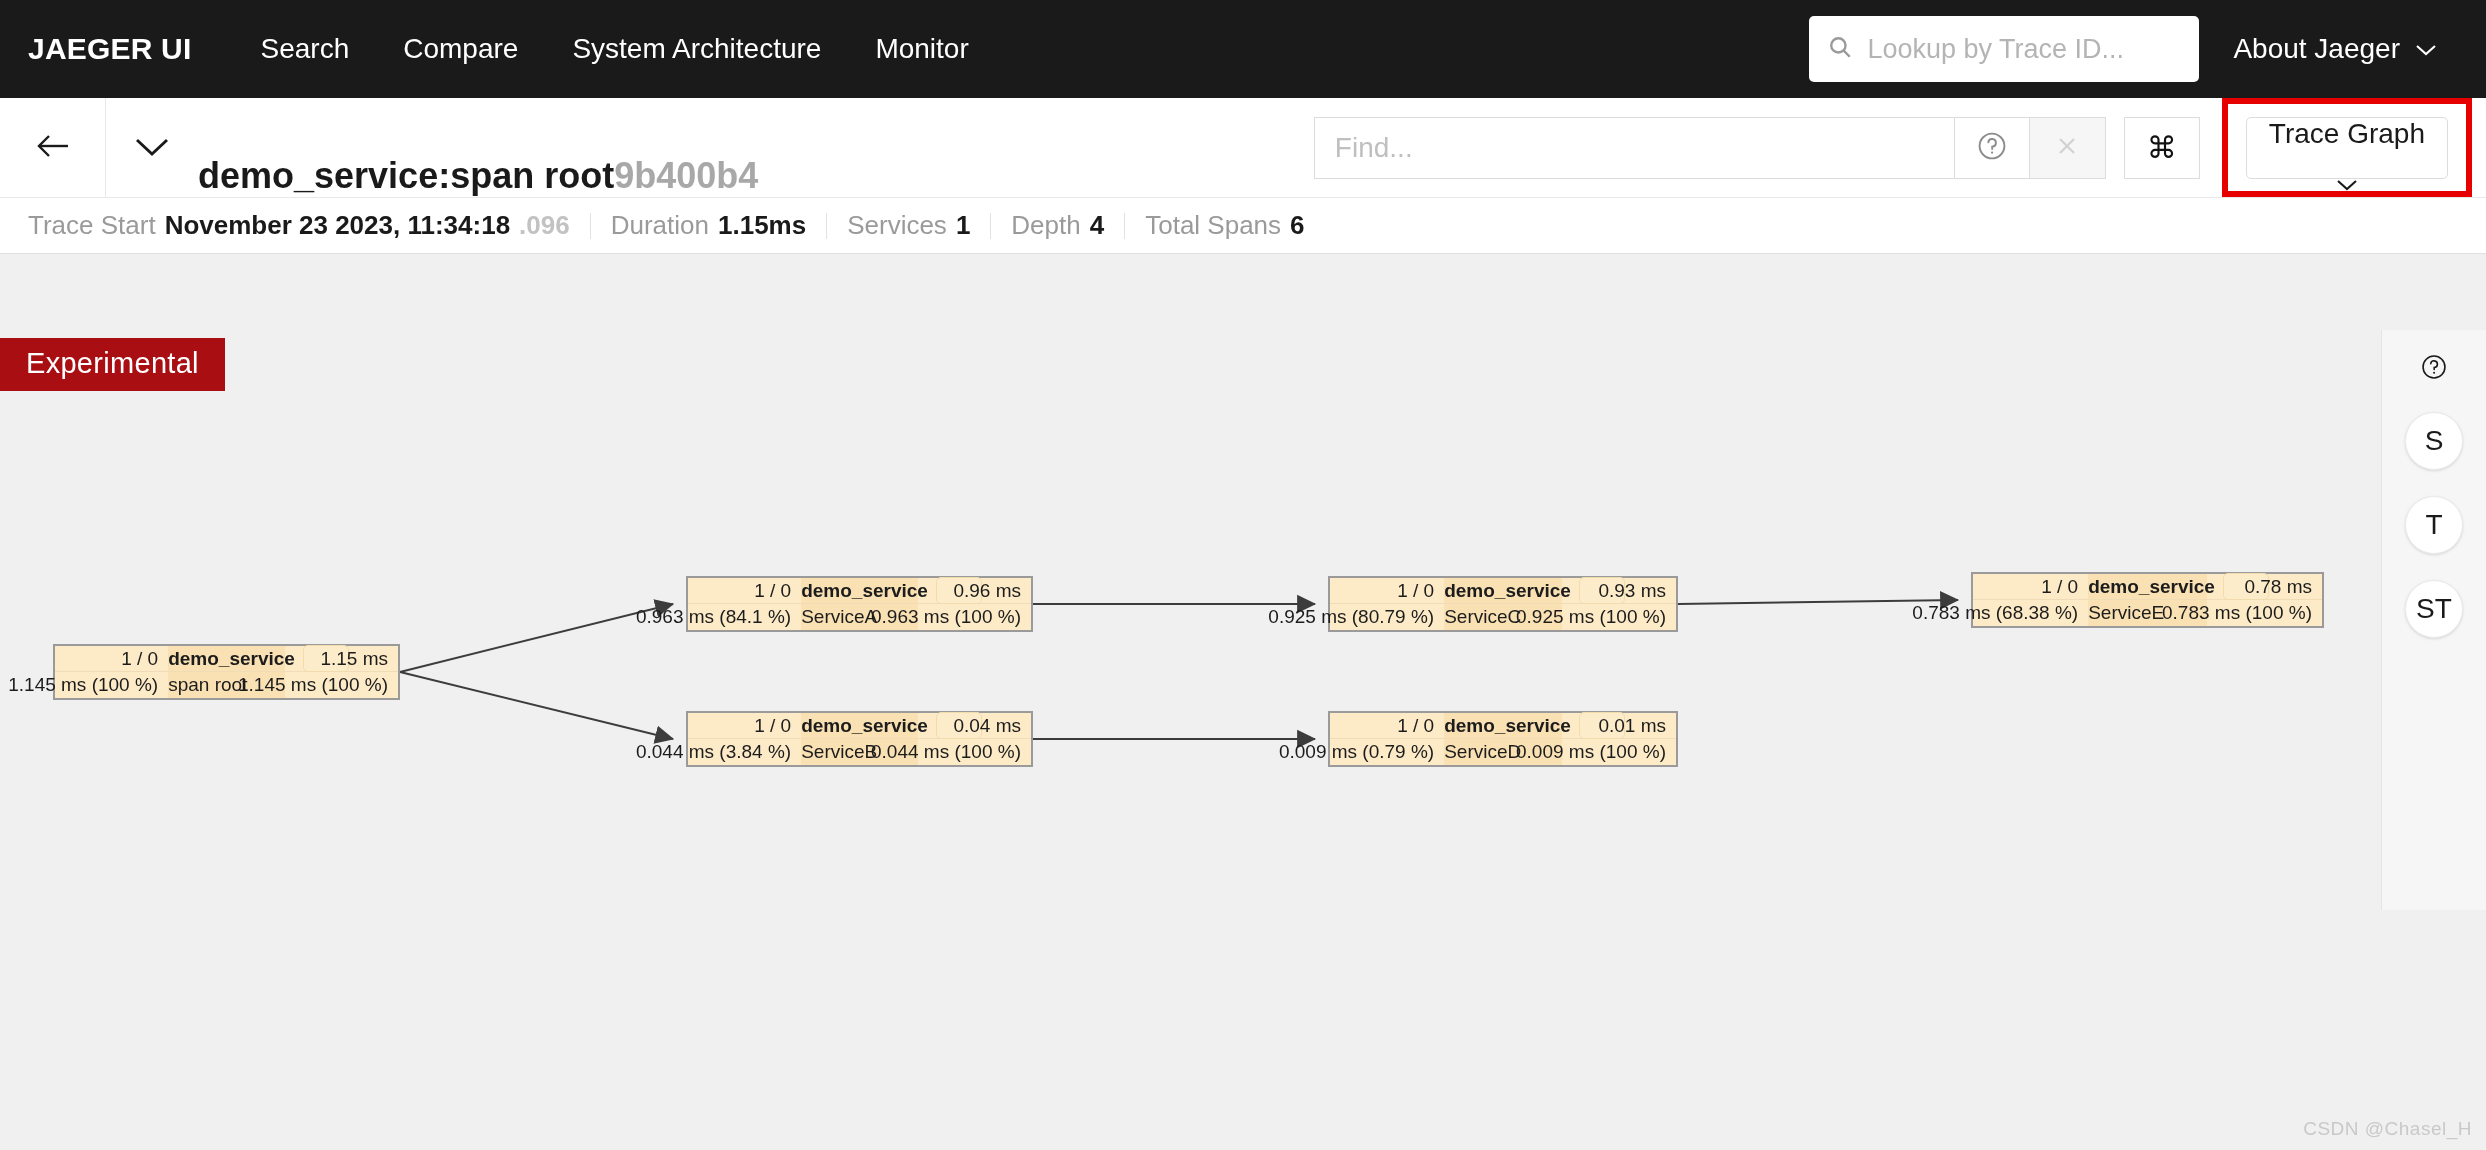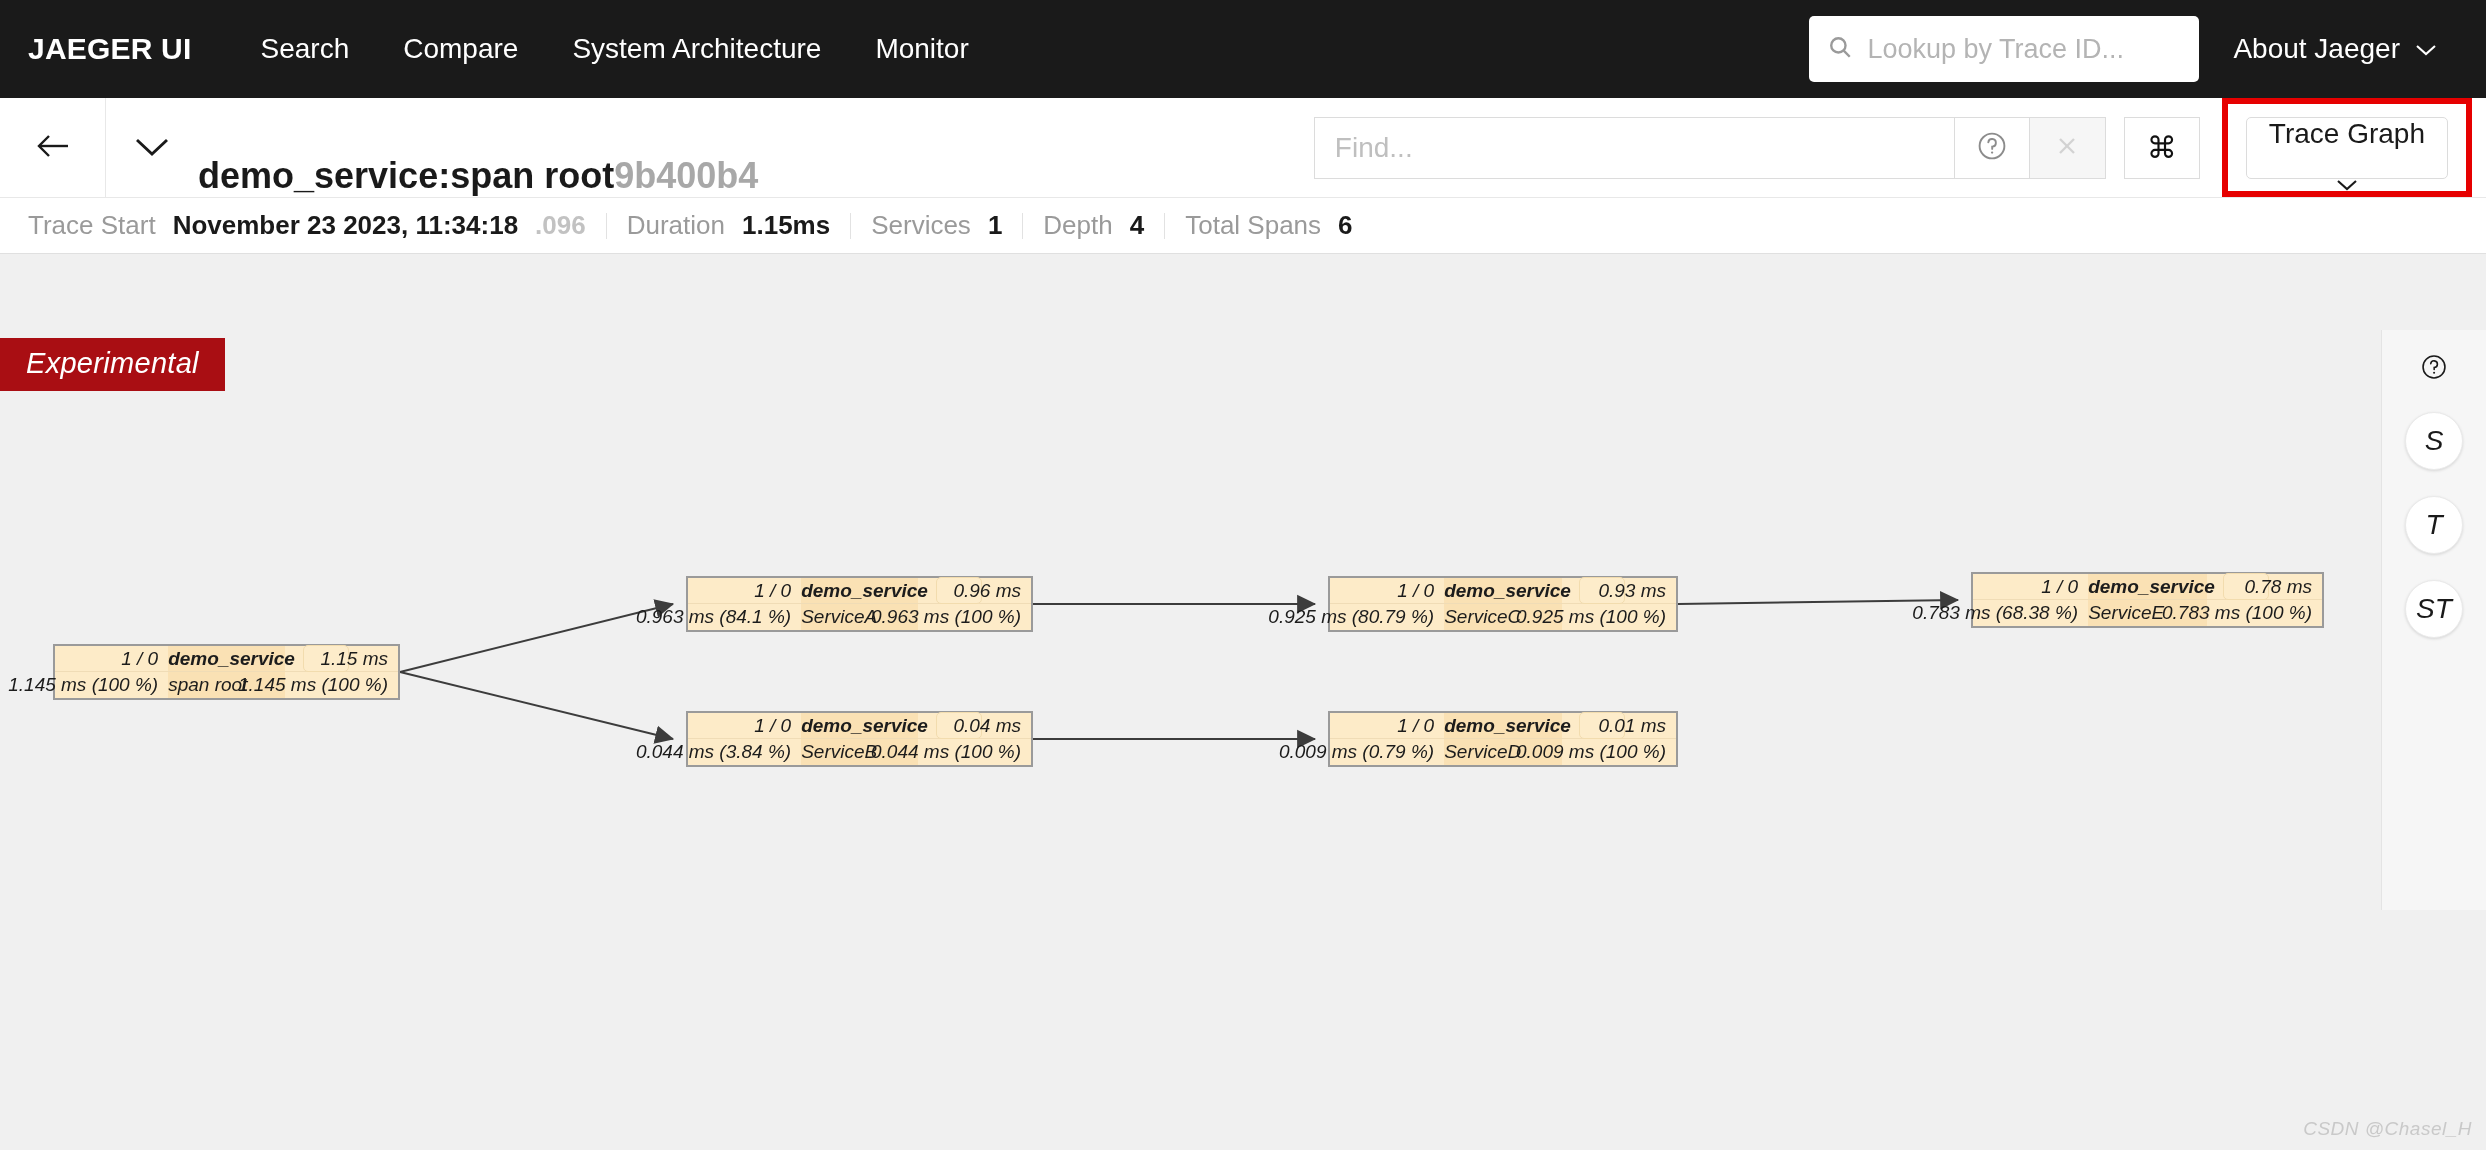--- a/index.html
+++ b/index.html
@@ -108,34 +108,33 @@
   }
 
   
   #meta-bar {
     height: 56px; width: 100%; background: #fff;
     display: flex; align-items: center; gap: 0;
     padding-left: 8px; border-bottom: 1px solid #e0e0e0;
     position: relative; z-index: 10;
   }
   .meta-item {
-    font-size: 26px; color: #9a9a9a; display: flex; align-items: baseline; gap: 17px;
+    font-size: 26px; color: #9a9a9a; display: flex; align-items: baseline; gap: 9px;
     padding: 0 20px;
   }
   .meta-item b { color: #1a1a1a; font-weight: bold; }
   .meta-item .dim { color: #c2c2c2; font-weight: bold; }
   .meta-sep { width: 1px; height: 26px; background: #e2e2e2; }
 
   
   #canvas {
     position: absolute; left: 0; top: 254px;
     width: 2486px; height: 896px;
     background: #f0f0f0;
     overflow: hidden;
-    font-style: italic;
   }
   #experimental-badge {
     position: absolute; left: 0; top: 84px;
     background: #a90e13; color: #fff;
     font-size: 29px; padding: 9px 26px 11px 26px;
     letter-spacing: .3px;
   }
 
   
   #tool-rail {

